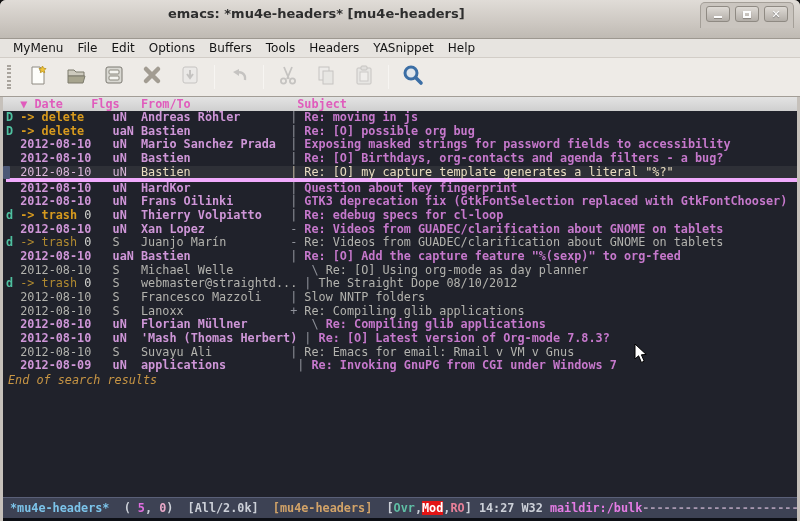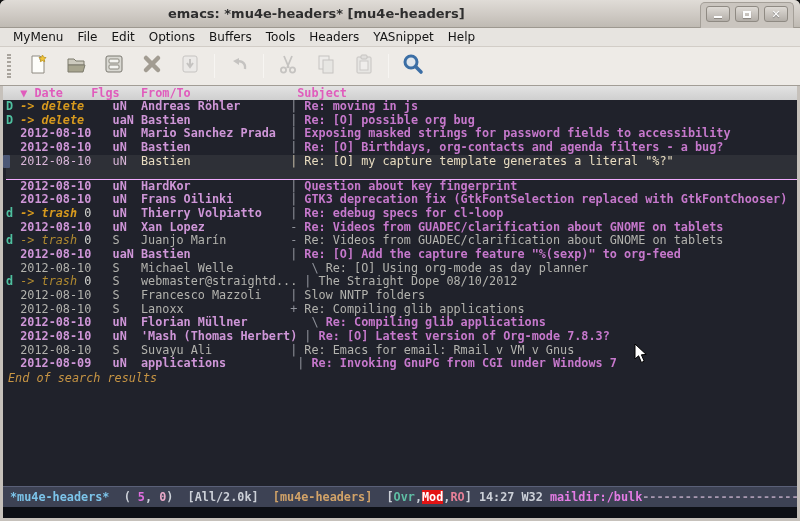--- a/index.html
+++ b/index.html
@@ -1,21 +1,21 @@
 <!DOCTYPE html>
 <html><head>
 <meta charset="utf-8">
 <style>
   html,body{margin:0;padding:0;background:#111;}
   *{box-sizing:border-box;}
   .window{position:relative;width:800px;height:521px;background:#c6c1bb;
     border-radius:6px 6px 0 0;overflow:hidden;font-family:"DejaVu Sans",sans-serif;}
 
   
-  .titlebar{position:relative;height:28px;
+  .titlebar{position:relative;height:39px;
     background:linear-gradient(#e0dcd7,#cdc8c2 60%,#bfbab3);
     border-bottom:1px solid #9d9890;padding-left:36px;}
   .title-text{position:absolute;left:168px;top:6px;font-size:13px;font-weight:bold;color:#2e2e2e;}
   .controls{position:absolute;right:6px;top:2px;background:#cac5bf;border:1px solid #a49f98;
     border-bottom:none;border-radius:5px 5px 0 0;padding:3px 5px 6px 5px;display:flex;gap:5px;}
   .wbtn{width:24px;height:16px;border:1px solid #8f8a83;border-radius:3px;
     background:linear-gradient(#dedad5,#b3aea8);display:flex;align-items:center;justify-content:center;}
   .glyph-min{width:8px;height:2px;background:#fcfcfc;margin-top:6px;box-shadow:0 1px 0 #8d8881;}
   .glyph-max{width:8px;height:7px;border:2px solid #fcfcfc;box-shadow:0 1px 1px #8d8881;}
   .glyph-close{color:#fcfcfc;font-size:11px;font-weight:bold;text-shadow:0 1px 1px #777;line-height:1;}
@@ -40,24 +40,24 @@
   .header-line{height:14px;line-height:14px;white-space:pre;font-weight:bold;
     background:linear-gradient(#e3e3e3,#cfcfcf);color:#e05cbc;padding-left:3px;}
   .rows{padding-left:3px;}
   .row{height:13.66px;line-height:13.66px;white-space:pre;color:#b3b3ae;}
   .row span{display:inline;}
   .unread{font-weight:bold;}
   .unread .datefield,.unread .flags,.unread .from{color:#cf96d8;}
   .unread .subject{color:#c678cc;}
   .row .thread{color:#90939b;font-weight:normal;}
   .row .mark{color:#4fc0a0;font-weight:bold;}
-  .row .action{color:#d79a1e;font-style:italic;font-weight:bold;text-align:right;}
+  .row .action{color:#d79a1e;font-weight:bold;text-align:right;}
   .read .action{color:#b08a30;font-weight:normal;}
   .row .suffix{color:#d5d6d2;font-weight:normal;font-style:normal;}
-  .row.current{background:#2e3037;border-bottom:1px solid #f0abfc;font-weight:normal;height:25px;}
+  .row.current{background:#2e3037;border-bottom:4px solid #f0abfc;font-weight:normal;height:16px;}
   .row.current .datefield,.row.current .flags{color:#d9b6d9;}
   .row.current .from,.row.current .subject{color:#e8dcc0;}
   .row.current .thread{color:#c4bba6;}
   .end-line{padding-left:5px;height:14px;line-height:14px;white-space:pre;
     color:#c79544;font-style:italic;}
   .scroll-thumb{position:absolute;left:0;top:69px;width:7px;height:13px;background:#4c5876;border-radius:1px;}
 
   
   .modeline{height:21px;line-height:20px;background:#3d4254;border-top:1px solid #5a6078;
     font-family:"DejaVu Sans Mono",monospace;font-size:11.8px;font-weight:bold;

